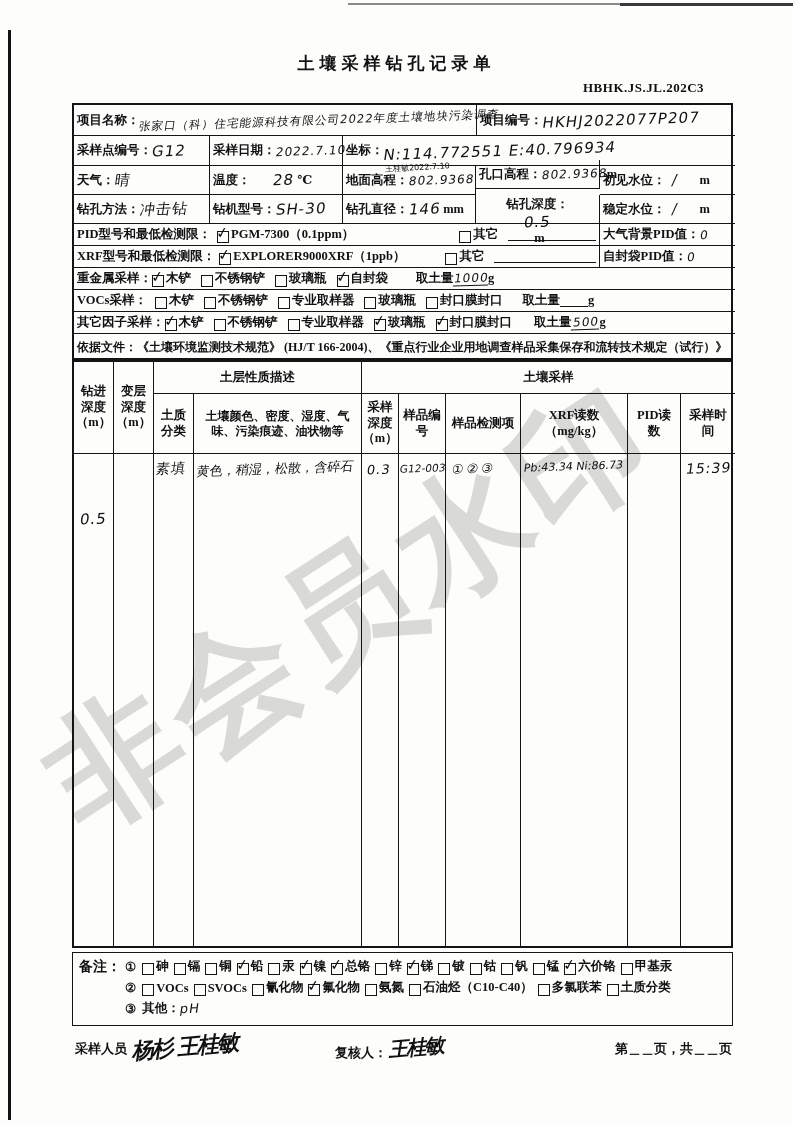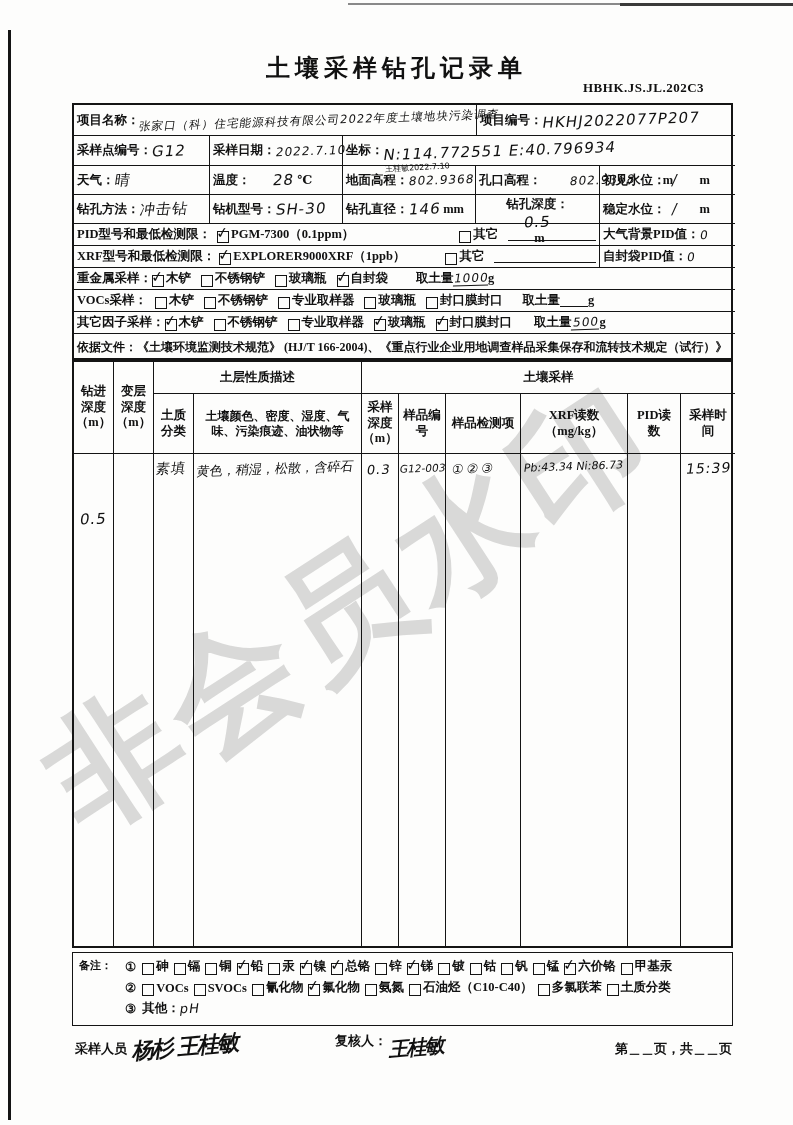--- a/index.html
+++ b/index.html
@@ -3,21 +3,21 @@
 <meta charset="utf-8">
 <style>
   html,body{margin:0;padding:0;background:#e8e8e8;}
   #page{position:relative;width:793px;height:1125px;background:#fdfdfc;overflow:hidden;
         font-family:"Liberation Serif","DejaVu Serif",serif;color:#111;}
   
   .scanline-top{position:absolute;left:348px;top:3px;width:445px;height:2px;background:#6b6b6b;opacity:.8;}
   .scanline-top2{position:absolute;left:620px;top:3px;width:173px;height:3px;background:#3a3a3a;}
   .scanline-left{position:absolute;left:8px;top:30px;width:2.5px;height:1090px;background:#141414;}
   
-  .title{position:absolute;left:0;top:52px;width:793px;text-align:center;font-size:24px;
+  .title{position:absolute;left:0;top:52px;width:793px;text-align:center;font-size:17px;
          font-weight:bold;letter-spacing:5px;}
   .formcode{position:absolute;left:583px;top:80px;font-size:13px;font-weight:bold;letter-spacing:.5px;}
   
   .tbl{position:absolute;border:2px solid #141414;box-sizing:border-box;}
   .c{position:absolute;box-sizing:border-box;border-right:1.4px solid #141414;border-bottom:1.4px solid #141414;
      font-size:12.5px;font-weight:bold;padding:1px 3px;display:flex;align-items:center;overflow:visible;white-space:nowrap;}
   .nr{border-right:none!important;} .nb{border-bottom:none!important;text-align:center;}
   .hc{justify-content:center;text-align:center;white-space:normal;line-height:1.25;}
   .lb{font-weight:bold;}
   
@@ -86,21 +86,21 @@
     <div class="c" style="left:136px;top:61px;width:133px;height:29px;">
       <span class="lb">温度：</span>
       <span class="hw" style="margin-left:22px;">28</span>
       <span class="lb" style="margin-left:4px;">℃</span>
     </div>
     <div class="c" style="left:269px;top:61px;width:133px;height:29px;">
       <span class="lb">地面高程：</span>
       <span class="hw hw-sm">802.9368</span>
       <span class="note-tiny" style="left:42px;top:-4px;">王桂敏2022.7.10</span>
     </div>
-    <div class="c" style="left:402px;top:61px;width:124px;height:29px;gap:28px;">
+    <div class="c" style="left:402px;top:55px;width:124px;height:29px;">
       <span class="lb">孔口高程：</span>
       <span class="hw hw-sm">802.9368</span>
       <span class="lb">m</span>
     </div>
     <div class="c nr" style="left:526px;top:61px;width:135px;height:29px;">
       <span class="lb">初见水位：</span>
       <span class="hw" style="margin-left:6px;">/</span>
       <span class="lb" style="margin-left:22px;">m</span>
     </div>
 
@@ -289,21 +289,21 @@
     <div class="hw" style="position:absolute;left:82px;top:98px;font-size:14px;">素填</div>
     <div class="hw" style="position:absolute;left:123px;top:98px;font-size:13px;letter-spacing:0;">黄色，稍湿，松散，含碎石</div>
     <div class="hw" style="position:absolute;left:293px;top:100px;font-size:13px;">0.3</div>
     <div class="hw" style="position:absolute;left:326px;top:100px;font-size:10.5px;letter-spacing:0;">G12-003</div>
     <div class="hw" style="position:absolute;left:378px;top:99px;font-size:13px;letter-spacing:3px;">①②③</div>
     <div class="hw" style="position:absolute;left:450px;top:98px;font-size:11px;letter-spacing:0;">Pb:43.34 Ni:86.73</div>
     <div class="hw" style="position:absolute;left:612px;top:98px;font-size:14px;">15:39</div>
   </div>
 
   <div class="tbl" style="left:72px;top:952px;width:661px;height:74px;border-width:1.6px;">
-    <div style="position:absolute;left:6px;top:5px;font-size:11px;font-weight:bold;">备注：</div>
+    <div style="position:absolute;left:6px;top:5px;font-size:14px;font-weight:bold;">备注：</div>
     <div class="g-tight" style="position:absolute;left:52px;top:5px;font-size:12.5px;font-weight:bold;display:flex;align-items:center;">
       <span style="margin-right:6px;">①</span>
       <span style="display:inline-flex;">
           <span class="opt">
             <span class="cb"></span>
             <span>砷</span>
           </span>
           <span class="opt">
             <span class="cb"></span>
             <span>镉</span>
@@ -402,17 +402,17 @@
     <div style="position:absolute;left:52px;top:47px;font-size:12.5px;font-weight:bold;display:flex;align-items:center;">
       <span style="margin-right:6px;">③</span>
       <span>其他：</span>
       <span class="hw" style="font-size:13px;">pH</span>
     </div>
   </div>
 
   <div class="footer-row">
     <span style="position:absolute;left:75px;top:8px;">采样人员</span>
     <span class="sig" style="position:absolute;left:133px;top:0px;">杨杉 王桂敏</span>
-    <span style="position:absolute;left:335px;top:0;">复核人：</span>
+    <span style="position:absolute;left:335px;top:12px;">复核人：</span>
     <span class="sig" style="position:absolute;left:390px;top:2px;font-size:20px;">王桂敏</span>
     <span style="position:absolute;left:615px;top:8px;">第＿＿页，共＿＿页</span>
   </div>
 </div>
 
 </body></html>

